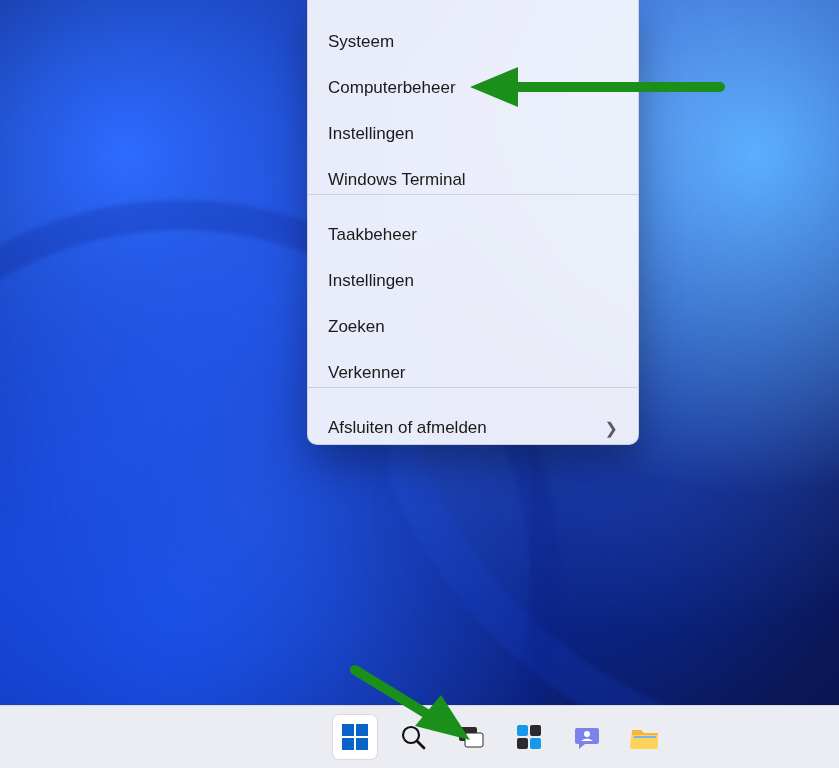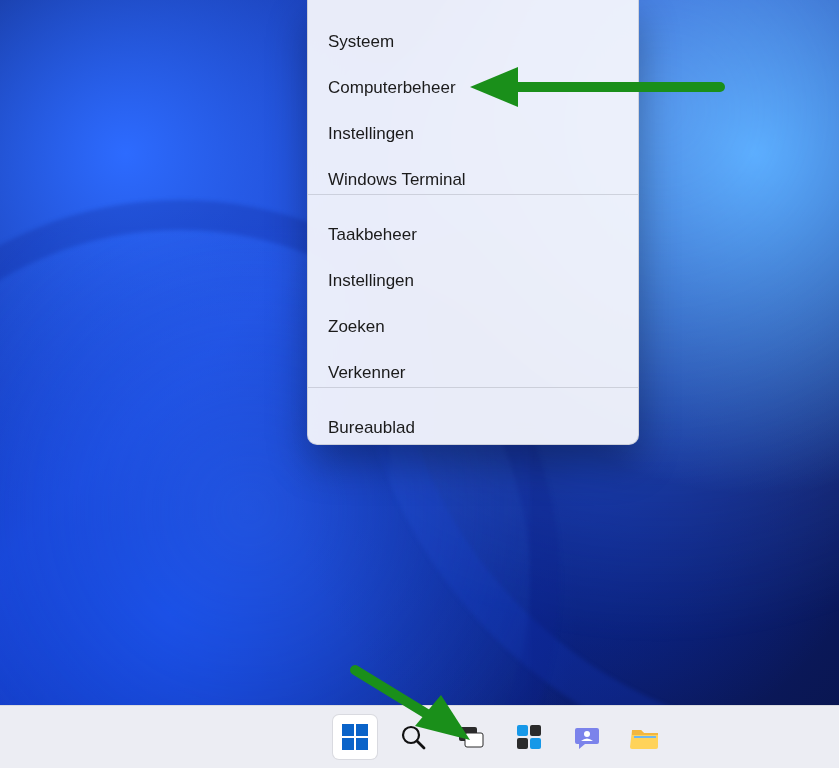--- a/index.html
+++ b/index.html
@@ -141,21 +141,22 @@
   <div class="menu-item">
     <span>Zoeken</span>
   </div>
   <div class="menu-item">
     <span>Verkenner</span>
   </div>
 
   <div class="menu-sep"></div>
 
   <div class="menu-item">
-    <span>Bureaublad</span>
+    <span>Afsluiten of afmelden</span>
+    <span class="chevron">❯</span>
   </div>
 </div>
 
 <div class="taskbar">
 
   <div class="task-btn active">
     <svg width="26" height="26" viewBox="0 0 26 26">
       <rect x="0" y="0" width="12" height="12" fill="#0a63c9"></rect>
       <rect x="14" y="0" width="12" height="12" fill="#0a63c9"></rect>
       <rect x="0" y="14" width="12" height="12" fill="#0a63c9"></rect>

